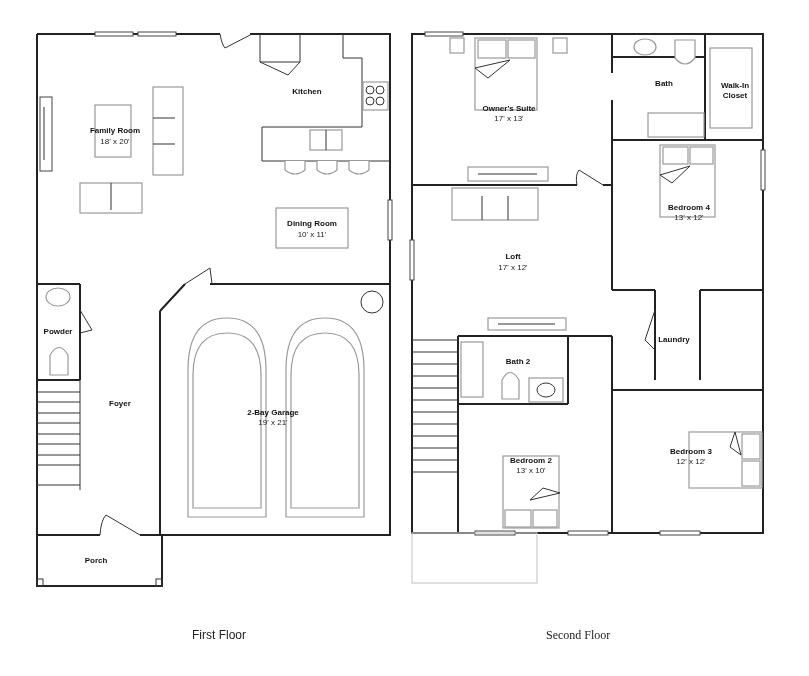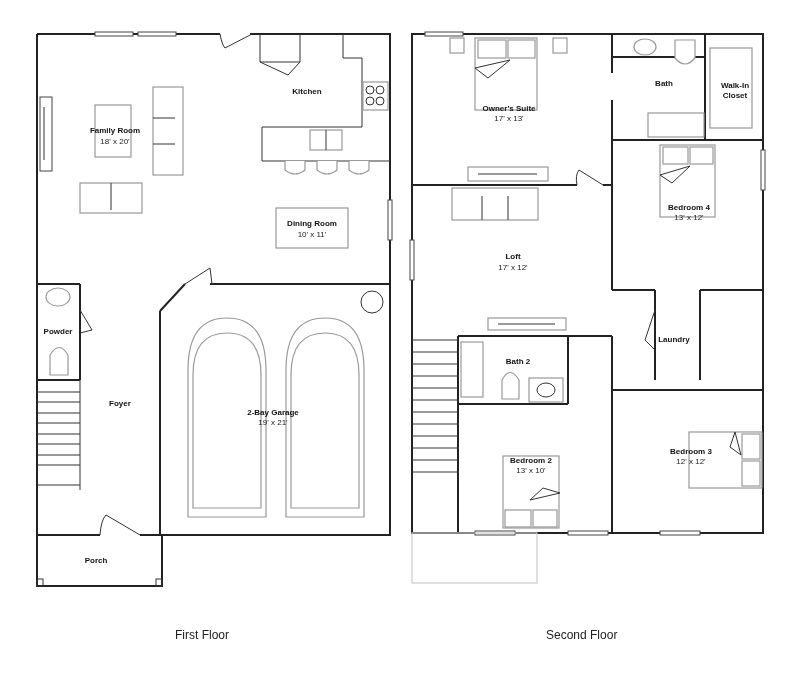--- a/index.html
+++ b/index.html
@@ -193,14 +193,14 @@
     <text class="dim" x="513" y="270">17' x 12'</text>
     <text class="lbl" x="674" y="342">Laundry</text>
     <text class="lbl" x="518" y="364">Bath 2</text>
     <text class="lbl" x="531" y="463">Bedroom 2</text>
     <text class="dim" x="531" y="473">13' x 10'</text>
     <text class="lbl" x="691" y="454">Bedroom 3</text>
     <text class="dim" x="691" y="464">12' x 12'</text>
   </g>
 </svg>
 
-<div class="floor-title" style="left:175px; top:628px;">First Floor</div>
-<div class="floor-title" style="left:546px; top:628px;">Second Floor</div>
+<div class="floor-title" style="left:192px; top:628px;">First Floor</div>
+<div class="floor-title" style="left:546px; top:628px;font-family:Liberation Serif, serif;">Second Floor</div>
 
 </body></html>

